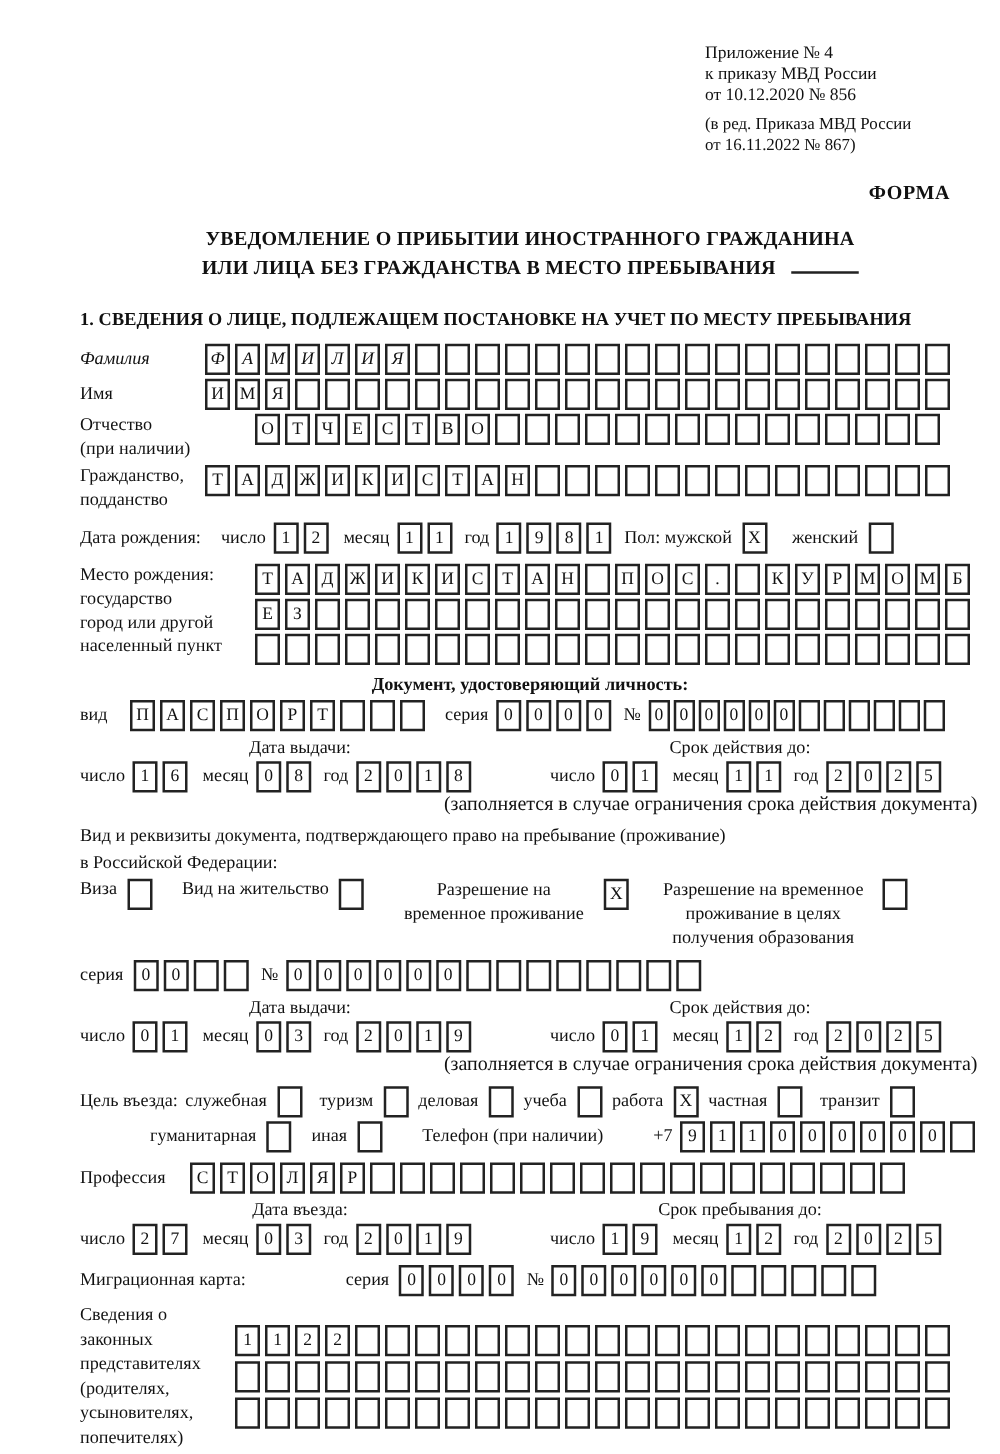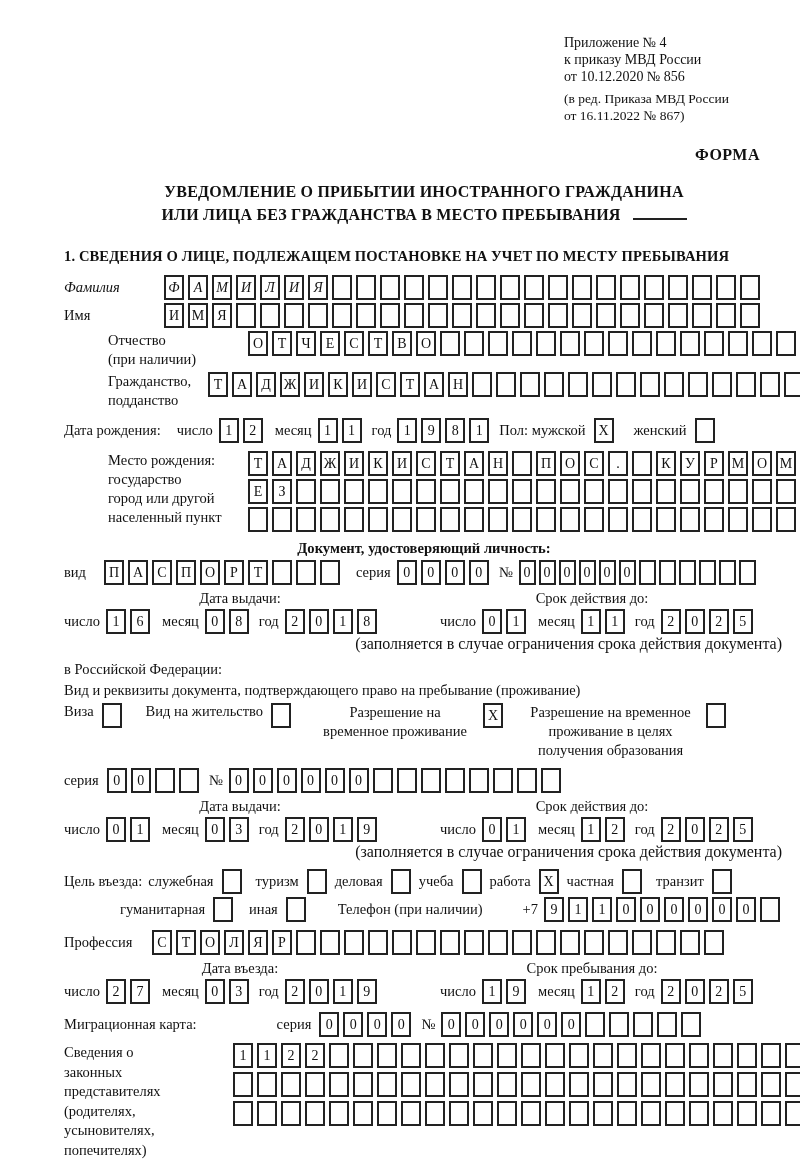--- a/index.html
+++ b/index.html
@@ -13,21 +13,21 @@
   .annex .rev1{margin-top:5px;font-size:13.5px;}
   .annex .rev2{font-size:13.5px;}
   .forma{font-weight:bold;text-align:right;margin:22px 24px 0 0;font-size:16px;letter-spacing:.5px;}
   .title{font-weight:bold;text-align:center;font-size:16px;margin-top:16px;line-height:23px;letter-spacing:.2px;}
   .blank{display:inline-block;width:54px;border-bottom:2px solid #222;height:13px;margin-left:12px;}
   .sect{font-weight:bold;font-size:14.6px;margin-top:22px;letter-spacing:.1px;}
 
   .row{display:flex;align-items:center;margin-top:3px;}
   .row.top{align-items:flex-start;}
   .lbl{font-size:14.5px;flex:none;white-space:nowrap;}
-  .lbl2{font-size:14.5px;flex:none;line-height:19px;margin-left:44px;}
+  .lbl2{font-size:14.5px;flex:none;line-height:19px;}
   .w100{width:100px;}
   .w140{width:140px;}
   .boxes{display:flex;flex:none;}
   .cell{
     flex:none;width:20px;height:25px;border:2px solid #222;margin-right:4px;
     display:flex;align-items:center;justify-content:center;font-size:14px;
     box-sizing:border-box;background:#fff;
   }
   .sm .cell{width:17px;margin-right:3px;}
   .mt8{margin-top:8px;}
@@ -46,21 +46,21 @@
   .dcol{width:352px;flex:none;}
   .dhead{text-align:center;font-size:14.5px;}
   .dline{display:flex;align-items:center;margin-top:2px;}
   .note{font-size:16px;text-align:right;margin-top:1px;padding-right:2px;}
   .plain{font-size:14.5px;margin-top:6px;line-height:21px;}
   .permits{display:flex;align-items:flex-start;margin-top:2px;}
   .popt{font-size:14.5px;text-align:center;line-height:19px;flex:none;}
   .popt.w150{width:160px;}
   .popt.w175{width:175px;}
   .cbx{margin-left:8px;margin-right:4px;flex:none;}
-  .legal{display:flex;align-items:flex-start;margin-top:6px;gap:45px;}
+  .legal{display:flex;align-items:center;margin-top:6px;}
   .legal-lines{width:124px;flex:none;font-size:14.5px;line-height:19.5px;}
 </style>
 </head>
 <body>
 
 <div class="page">
 
   <div class="annex">
     <div>Приложение № 4</div>
     <div>к приказу МВД России</div>
@@ -406,22 +406,22 @@
             <span class="cell">0</span>
             <span class="cell">2</span>
             <span class="cell">5</span>
           </span>
       </div>
     </div>
   </div>
   <div class="note">(заполняется в случае ограничения срока действия документа)</div>
 
   <div class="plain">
+    <div>Вид и реквизиты документа, подтверждающего право на пребывание (проживание)</div>
     <div>в Российской Федерации:</div>
-    <div>Вид и реквизиты документа, подтверждающего право на пребывание (проживание)</div>
   </div>
 
   <div class="permits">
     <span class="lbl">Виза</span>
     <span class="boxes cbx">
         <span class="cell"></span>
       </span>
     <span class="lbl ml16">Вид на жительство</span>
     <span class="boxes cbx ml12">
         <span class="cell"></span>

